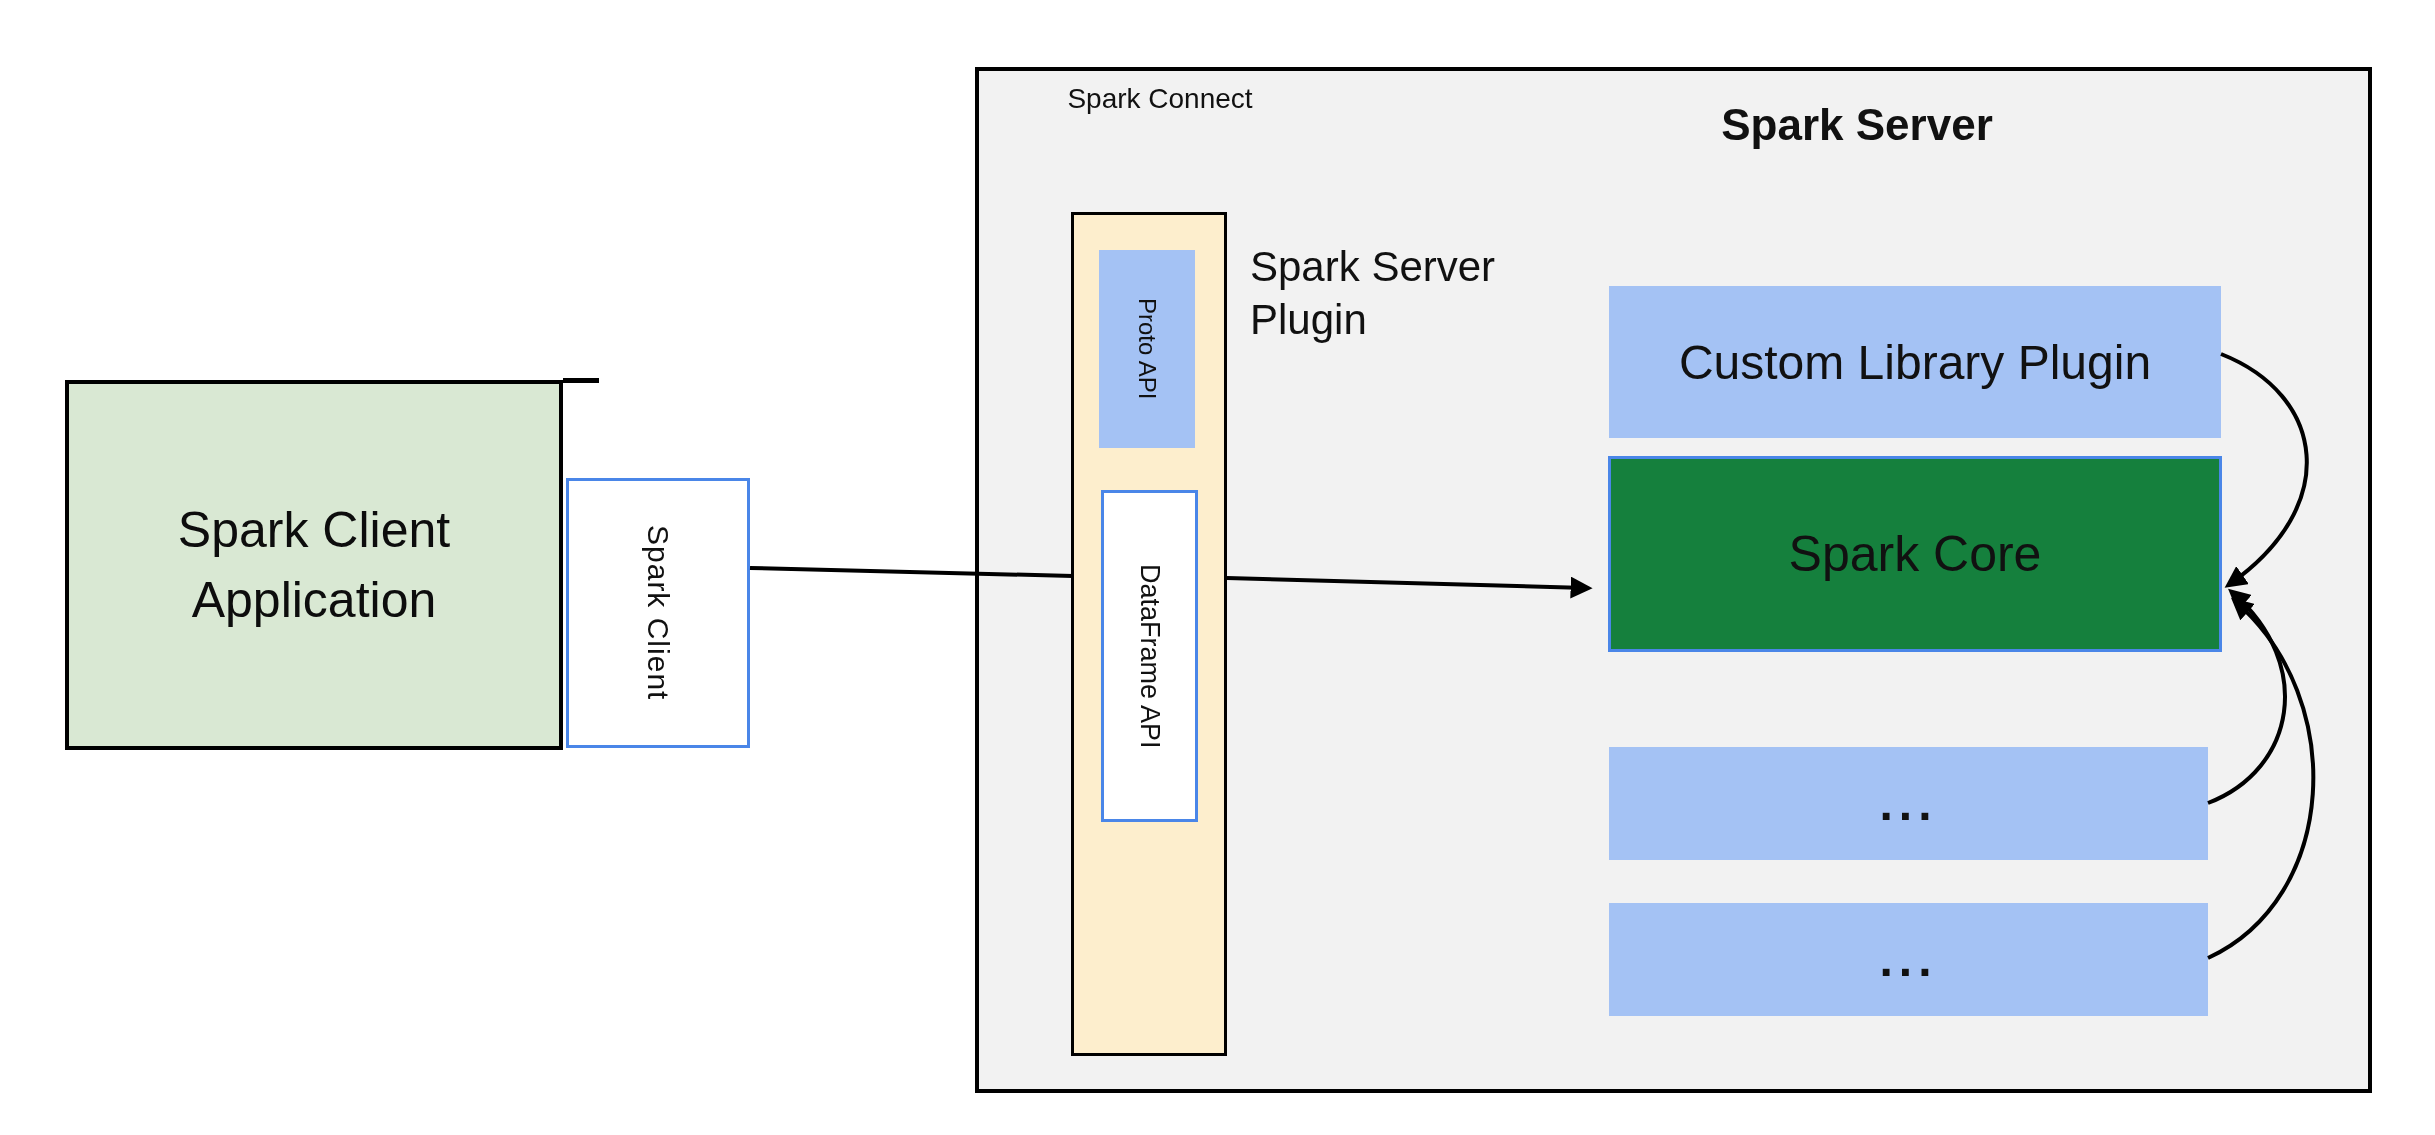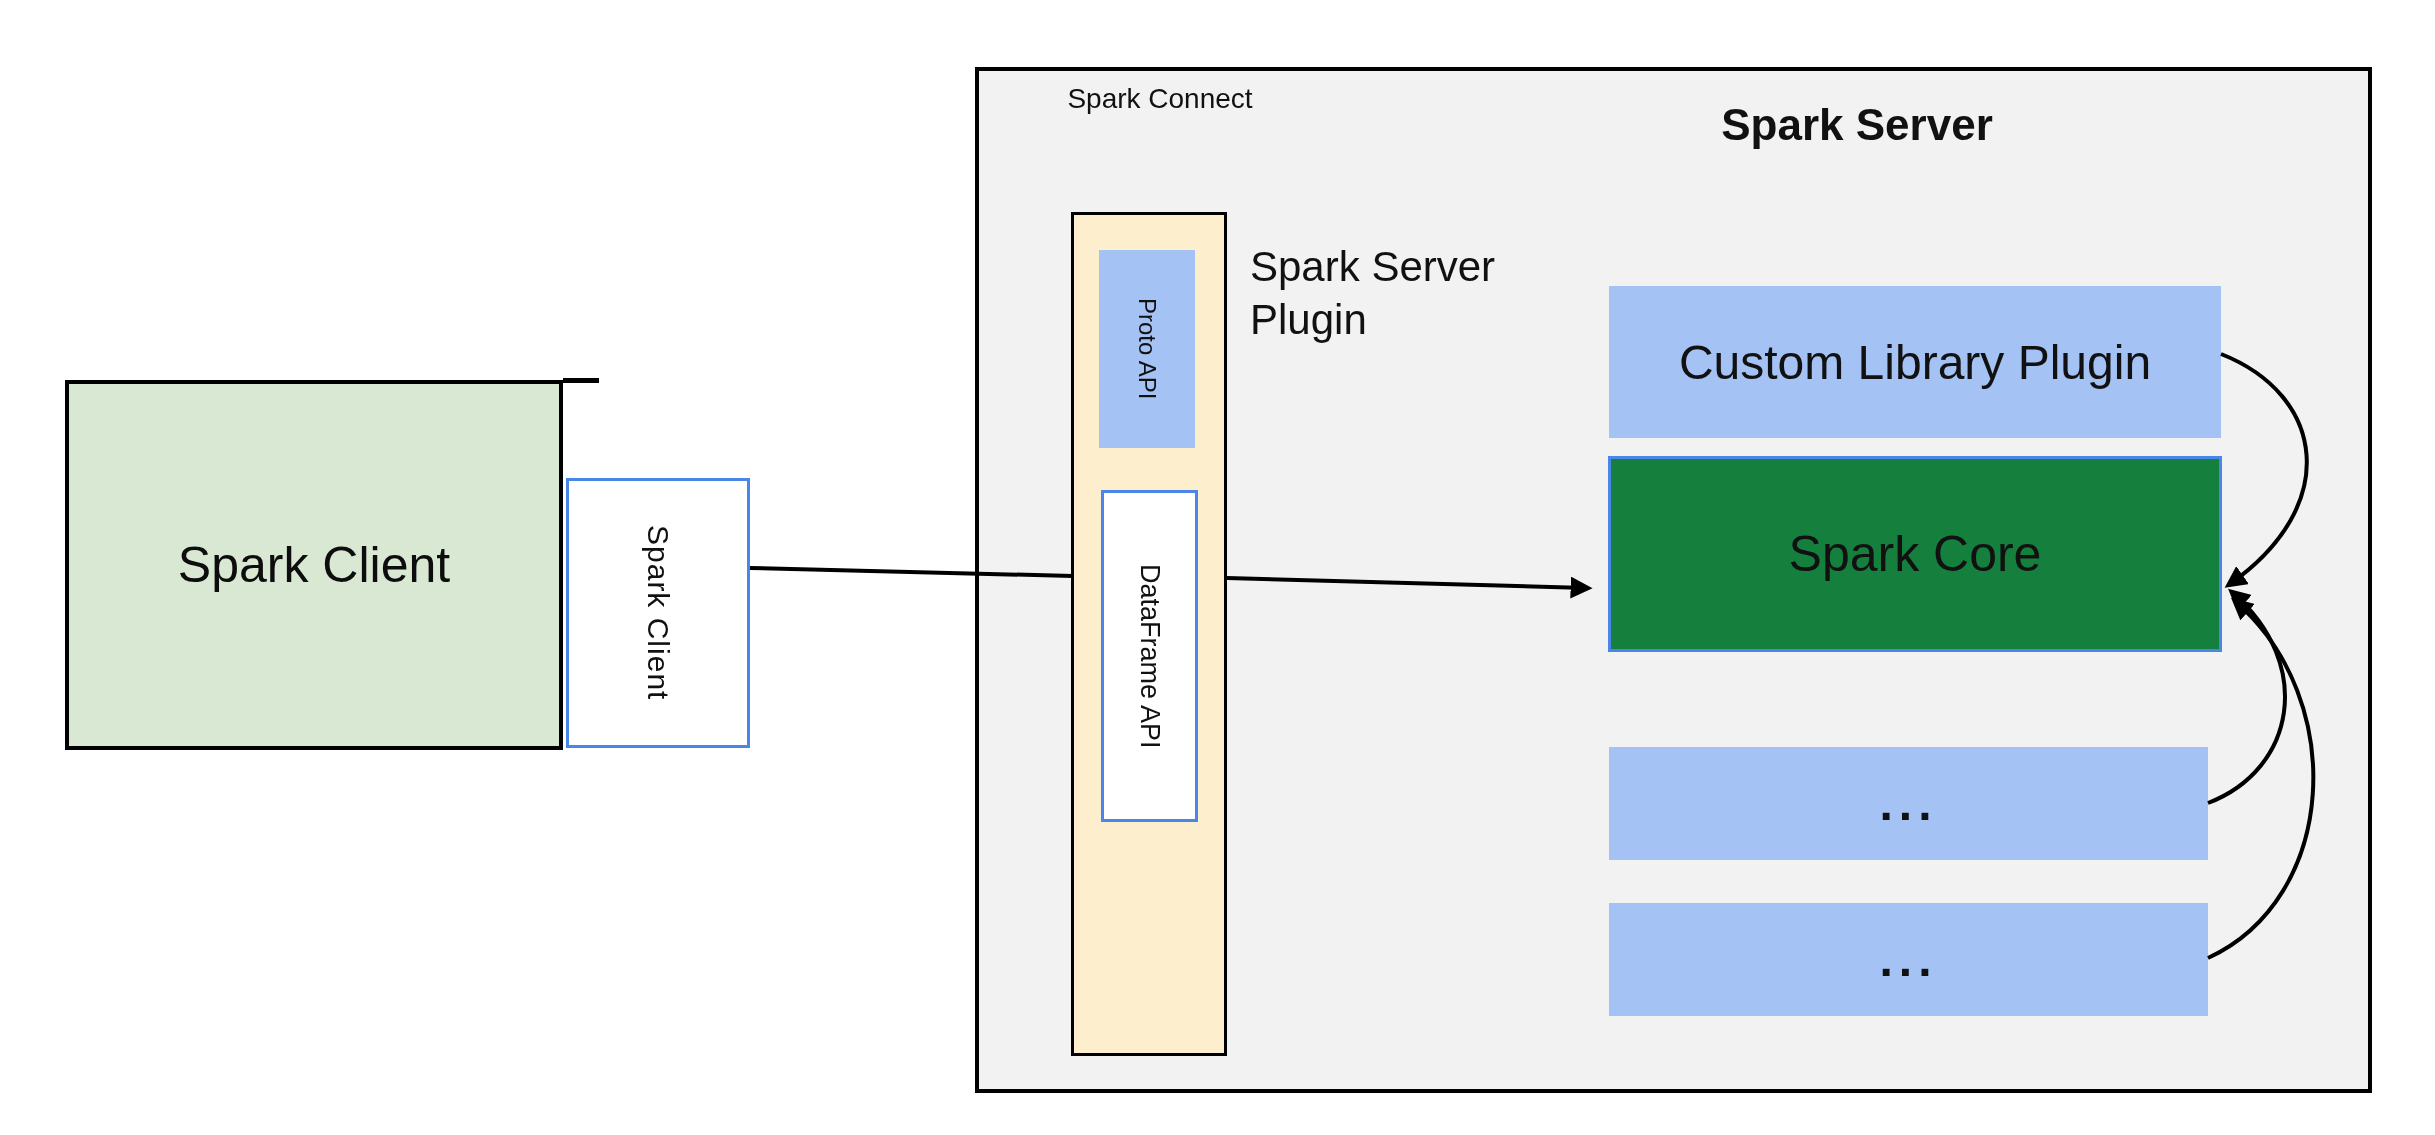--- a/index.html
+++ b/index.html
@@ -46,20 +46,21 @@
   svg.overlay{position:absolute;left:0;top:0;pointer-events:none;}
 </style>
 </head>
 <body>
 
 <div id="canvas">
 
   <div class="abs green-box flexc">
     <div class="lbl">
       <div>Spark Client</div>
+      <div>Application</div>
     </div>
   </div>
   <div class="abs notch"></div>
 
 
   <div class="abs spark-client-box flexc">
     <div class="lbl vtext">Spark Client</div>
   </div>
 
   <div class="abs server-box"></div>

